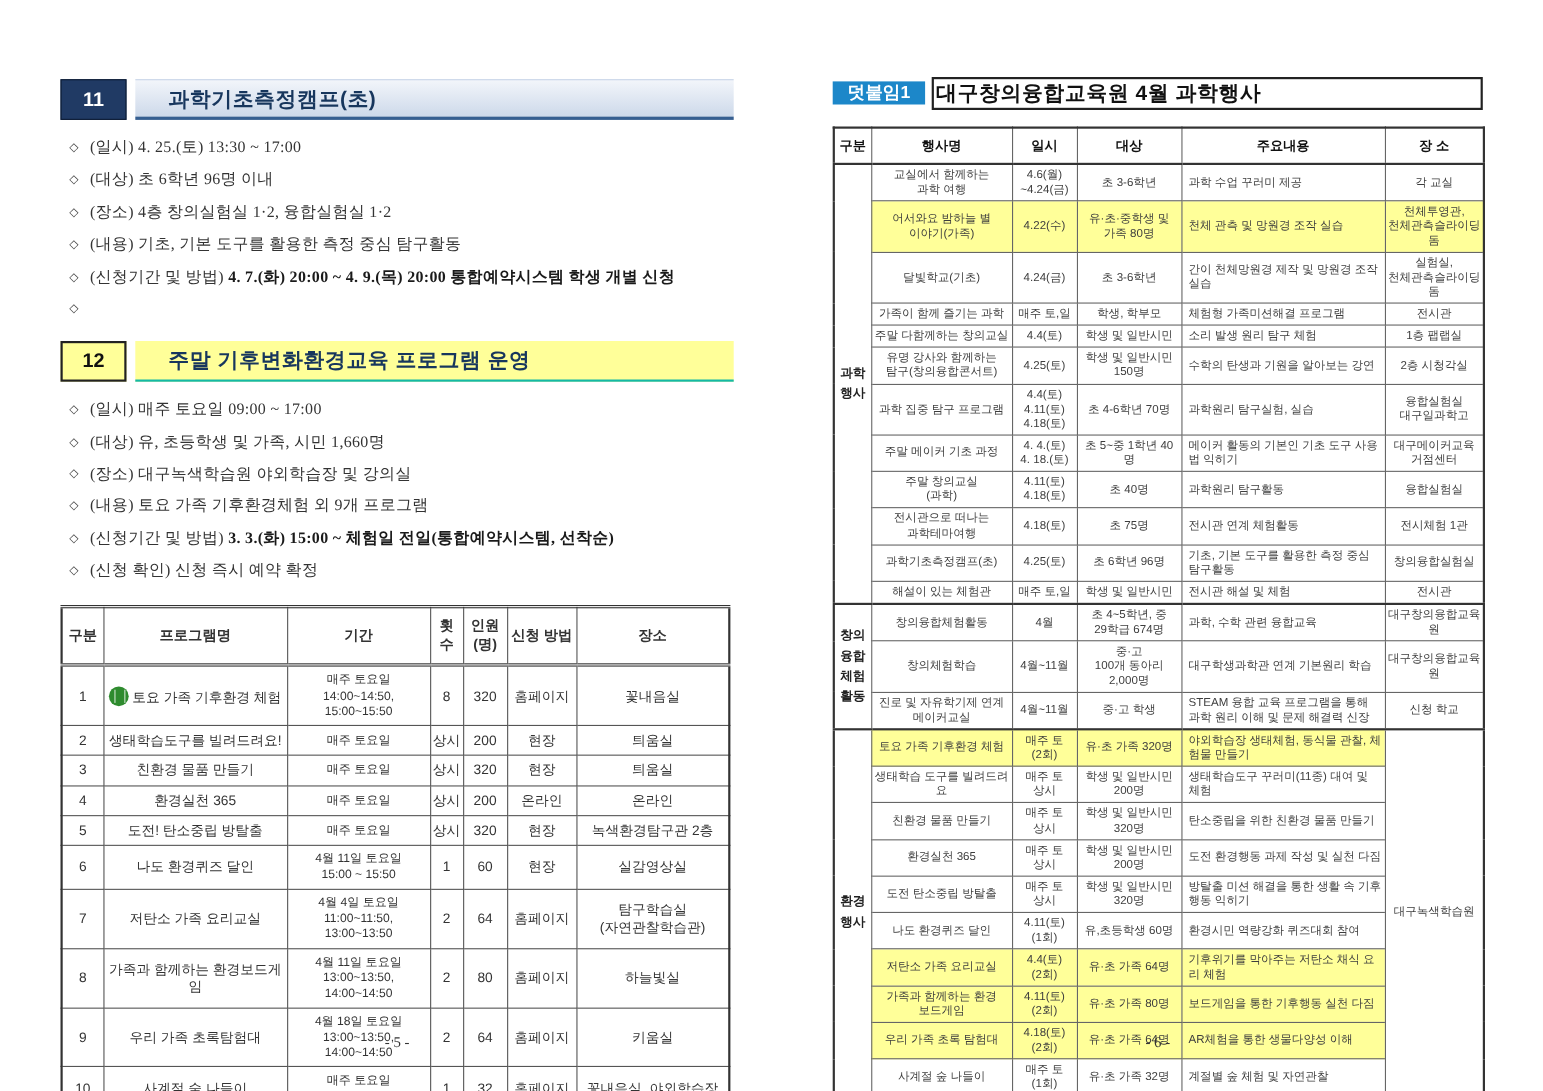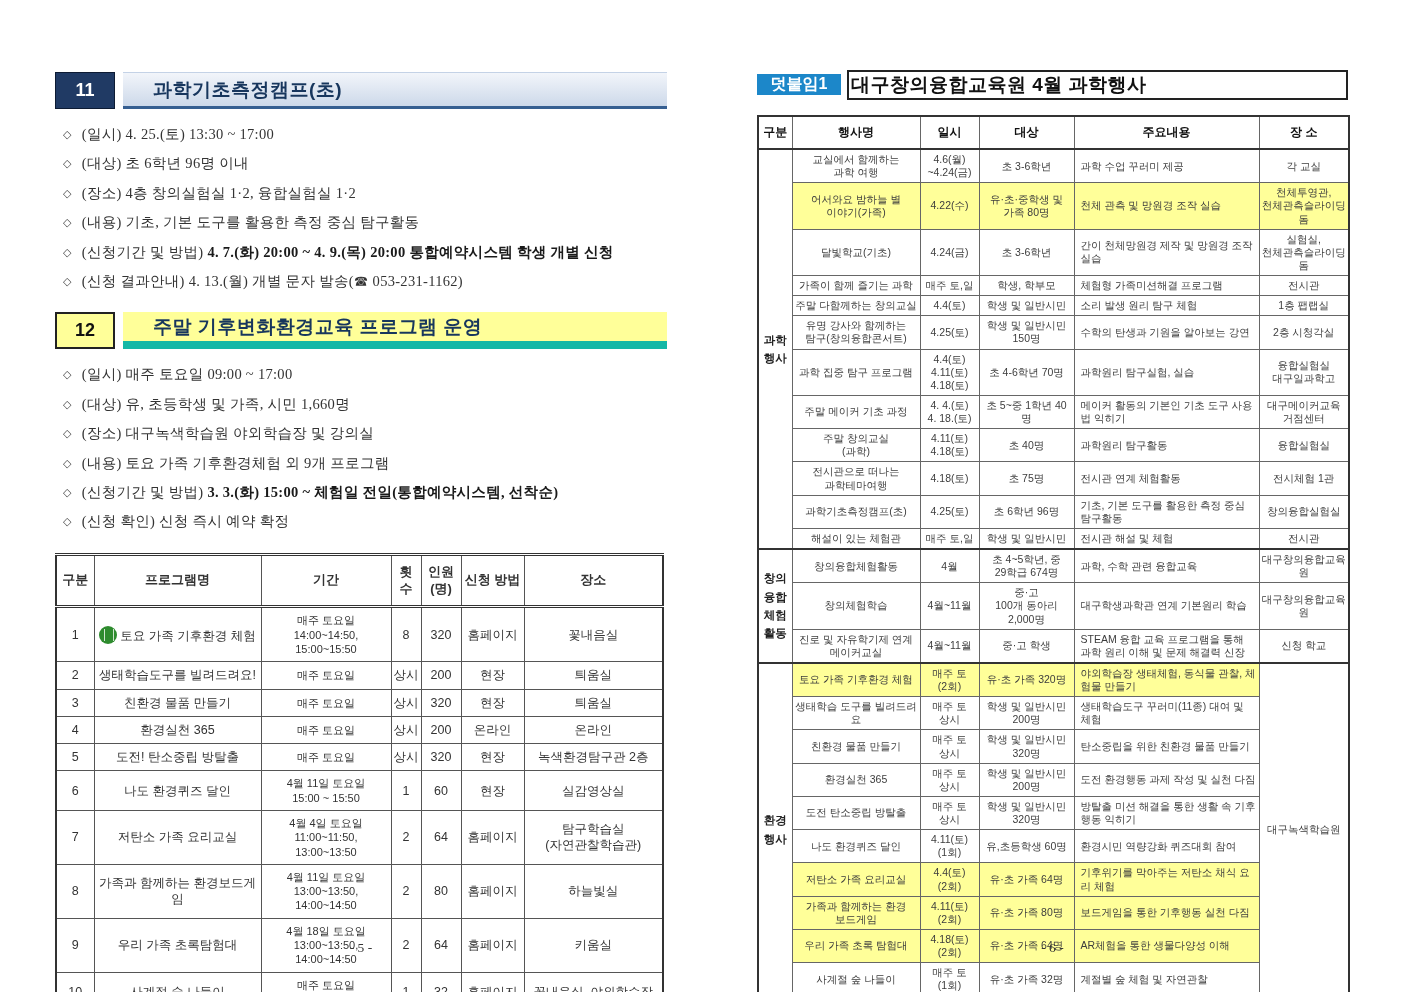--- a/index.html
+++ b/index.html
@@ -13,21 +13,21 @@
   
   .sec-header { display:flex; align-items:stretch; height:37px; }
   .sec-num { width:60px; display:flex; align-items:center; justify-content:center;
              font-weight:bold; font-size:18px; margin-right:8px; }
   .sec-num.blue { background:#203a64; color:#fff; border:1px solid #0d1b33; }
   .sec-num.yellow { background:#ffff99; color:#111; border:2px solid #222; }
   .sec-bar { flex:1; display:flex; align-items:center; padding-left:30px;
              font-weight:bold; font-size:19px; letter-spacing:0.5px; }
   .sec-bar.blue { background:linear-gradient(180deg,#f2f5fa 0%,#cdd9ea 100%);
                   color:#17365d; border-bottom:3px solid #365f91; border-top:1px solid #c4d2e6; }
-  .sec-bar.yellow { background:#ffff99; color:#17365d; border-bottom:8px solid #14b8a6; }
+  .sec-bar.yellow { background:#ffff99; color:#17365d; border-bottom:2px solid #14b8a6; }
 
   
   .bullets { list-style:none; margin:17px 0 22px 8px;
              font-family:"Liberation Serif", serif; font-size:14.5px; color:#333; }
   .bullet { display:flex; margin-bottom:12px; line-height:1.2; letter-spacing:0.3px; }
   .bullet .marker { font-size:11px; margin:2px 10px 0 0; color:#444; }
   .bullet b { color:#1a1a1a; }
 
   
   .ptable { border-collapse:collapse; table-layout:fixed; width:607px;
@@ -97,21 +97,20 @@
       <li class="bullet">
         <span class="marker">◇</span>
         <span class="btext">(내용) 기초, 기본 도구를 활용한 측정 중심 탐구활동</span>
       </li>
       <li class="bullet">
         <span class="marker">◇</span>
         <span class="btext">(신청기간 및 방법) <b>4. 7.(화) 20:00 ~ 4. 9.(목) 20:00 통합예약시스템 학생 개별 신청</b></span>
       </li>
       <li class="bullet">
         <span class="marker">◇</span>
-        <span class="btext">(신청 결과안내) 4. 13.(월) 개별 문자 발송(☎ 053-231-1162)</span>
       </li>
     </ul>
 
   <div class="sec-header">
     <div class="sec-num yellow">12</div>
     <div class="sec-bar yellow">주말 기후변화환경교육 프로그램 운영</div>
   </div>
   <ul class="bullets">
       <li class="bullet">
         <span class="marker">◇</span>

